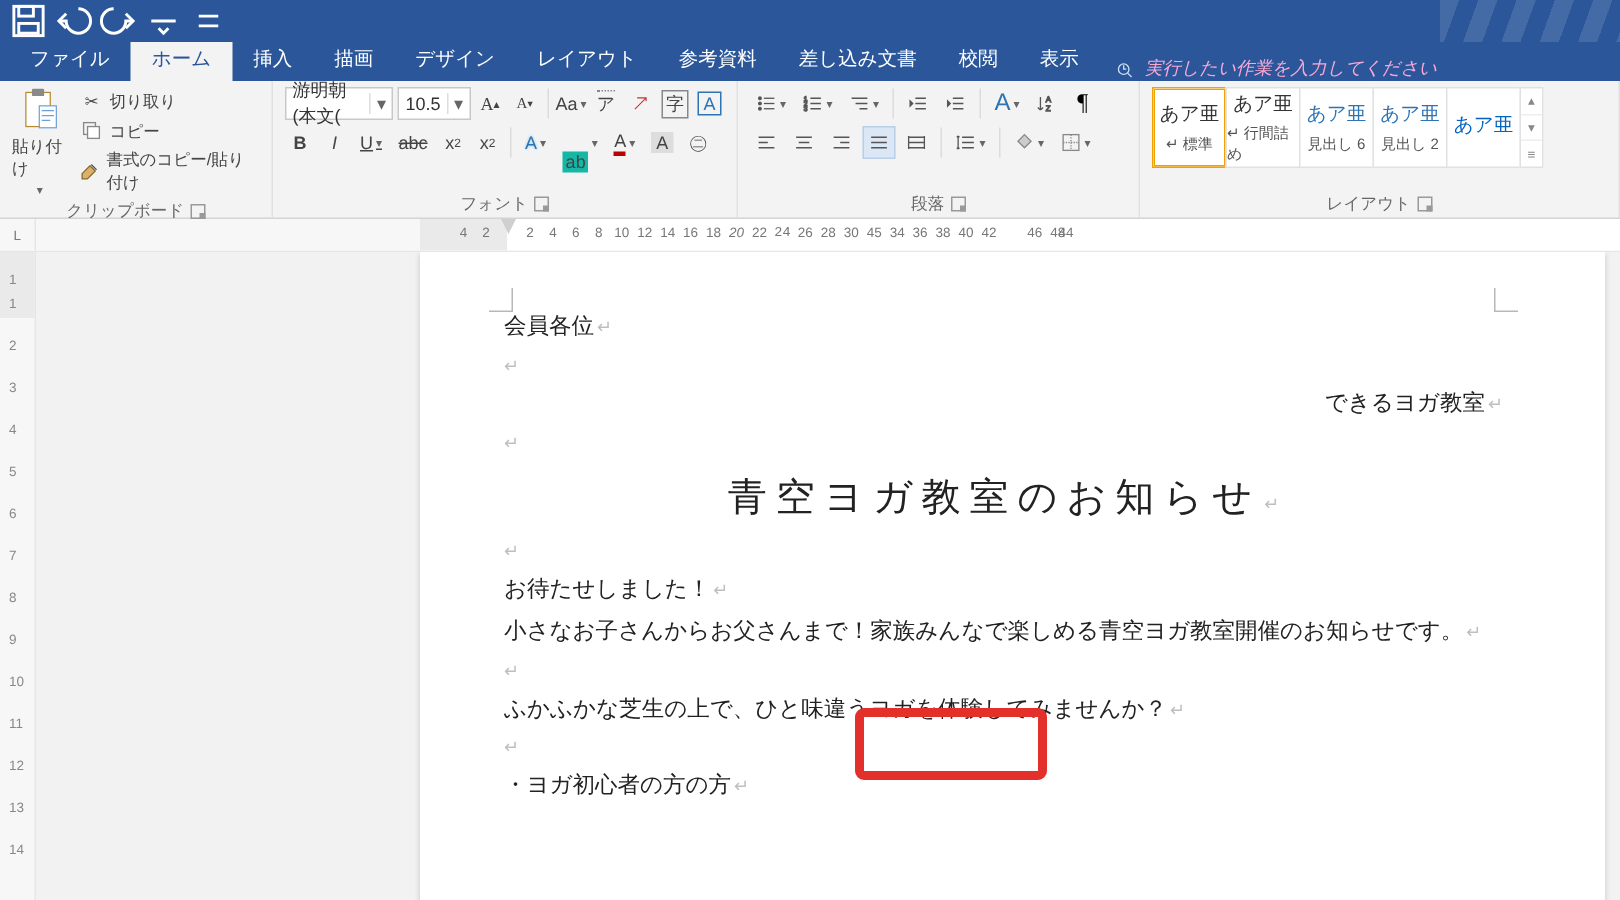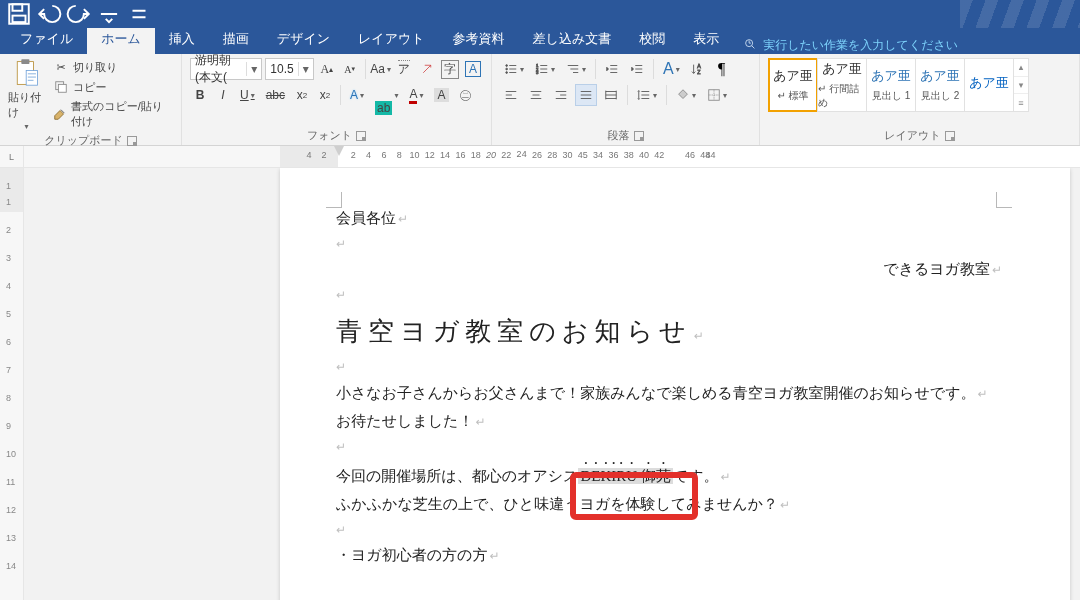--- a/index.html
+++ b/index.html
@@ -11,21 +11,21 @@
   .qat .qbtn { width: 26px; height: 24px; display:flex; align-items:center; justify-content:center; border-radius:2px; }
   .qat svg { stroke:#fff; fill:none; stroke-width:1.2; }
   .title-center { position: absolute; left:0; right:0; text-align:center; pointer-events:none; font-size:12px; }
   .title-stripes { position:absolute; right:0; top:0; height:28px; width:120px; background:
     repeating-linear-gradient(110deg, rgba(255,255,255,.12) 0 12px, transparent 12px 24px); }
 
   
   .tabs { height: 26px; background:#2b579a; display:flex; align-items:flex-end; padding:0 6px; gap:0; color:#fff; font-size:13px; }
   .tab { padding:5px 14px 6px; cursor:pointer; }
   .tab.active { background:#f3f3f3; color:#2b579a; }
-  .tell-me { display:flex; align-items:flex-start; gap:6px; color:#7dd3fc; font-size:12px; padding:0 10px; }
+  .tell-me { display:flex; align-items:flex-end; gap:6px; color:#f9a8d4; font-size:12px; padding:0 10px;font-style:italic; }
   .tell-me svg { stroke:#cfe0f4; }
 
   
   .ribbon { height:92px; background:#f3f3f3; border-bottom:1px solid #d4d4d4; display:flex; }
   .group { border-right:1px solid #e1e1e1; padding:4px 8px 2px; display:flex; flex-direction:column; justify-content:space-between; }
   .group-label { font-size:11px; color:#666; text-align:center; padding:2px 0 0; display:flex; align-items:center; justify-content:center; gap:4px;}
   .group-label .dlg { width:10px;height:10px;border:1px solid #999; position:relative; }
   .group-label .dlg::after { content:""; position:absolute; right:-1px; bottom:-1px; width:4px;height:4px; background:#999; }
 
   .clip-top { display:flex; gap:6px; }
@@ -78,21 +78,21 @@
 
   .canvas-wrap { flex:1; background:#f2f2f2; display:flex; justify-content:flex-start; padding-left:256px; overflow:hidden; }
   .page { width:790px; min-height:1000px; background:#fff; box-shadow:0 1px 4px rgba(0,0,0,.18); position:relative; padding:36px 68px 0 56px; font-family:"Yu Mincho","MS Mincho",serif; color:#222; }
   .crop { position:absolute; width:16px; height:16px; }
   .crop.tl { left:46px; top:24px; border-left:1px solid #b8b8b8; border-top:1px solid #b8b8b8; transform:rotate(180deg);}
   .crop.tr { right:58px; top:24px; border-right:1px solid #b8b8b8; border-top:1px solid #b8b8b8; transform:rotate(180deg);}
   .doc { font-size:15px; line-height:1.9; }
   .doc .ret { color:#bfbfbf; font-size:12px; margin-left:2px; }
   .doc .blank { color:#bfbfbf; font-size:12px; }
   .doc .right { text-align:right; }
-  .doc .center { }
+  .doc .center { text-align:center; }
   .doc h1 { font-weight:normal; font-size:26px; letter-spacing:6px; }
   .emph { text-emphasis: dot; -webkit-text-emphasis: dot; background:#dcdcdc; padding:0 2px; }
   .hl-box { position:absolute; border:6px solid #e3302a; border-radius:6px; pointer-events:none; }
 </style>
 </head>
 <body>
 
 <div class="titlebar">
   <div class="qat">
     <span class="qbtn">
@@ -377,21 +377,21 @@
       <div class="style-tile active">
           <span class="samp">あア亜</span>
           <span>↵ 標準</span>
         </div>
       <div class="style-tile">
           <span class="samp">あア亜</span>
           <span>↵ 行間詰め</span>
         </div>
       <div class="style-tile">
           <span class="samp h">あア亜</span>
-          <span>見出し 1</span>
+          <span>見出し 6</span>
         </div>
       <div class="style-tile">
           <span class="samp h">あア亜</span>
           <span>見出し 2</span>
         </div>
       <div class="style-tile">
           <span class="samp link">あア亜</span>
           <span></span>
         </div>
       <div class="style-scroll">
@@ -469,24 +469,23 @@
     <div class="page">
       <span class="crop tl"></span>
       <span class="crop tr"></span>
       <div class="doc">
         <p><span>会員各位</span><span class="ret">↵</span></p>
         <p class="blank">↵</p>
         <p class="right"><span>できるヨガ教室</span><span class="ret">↵</span></p>
         <p class="blank">↵</p>
         <h1 class="center"><span>青空ヨガ教室のお知らせ</span><span class="ret" style="letter-spacing:0;">↵</span></h1>
         <p class="blank">↵</p>
+        <p><span>お待たせしました！</span><span class="ret">↵</span></p>
         <p><span>小さなお子さんからお父さんまで！家族みんなで楽しめる青空ヨガ教室開催のお知らせです。</span><span class="ret">↵</span></p>
-        <p><span>お待たせしました！</span><span class="ret">↵</span></p>
         <p class="blank">↵</p>
-        <p><span>今回の開催場所は、都心のオアシス</span><span class="emph">DEKIRU 御苑</span><span>です。</span><span class="ret">↵</span></p>
         <p><span>ふかふかな芝生の上で、ひと味違うヨガを体験してみませんか？</span><span class="ret">↵</span></p>
         <p class="blank">↵</p>
         <p><span>・ヨガ初心者の方の方</span><span class="ret">↵</span></p>
       </div>
       <div class="hl-box" style="left:290px; top:304px; width:128px; height:48px;"></div>
     </div>
   </div>
 </div>
 
 </body></html>

